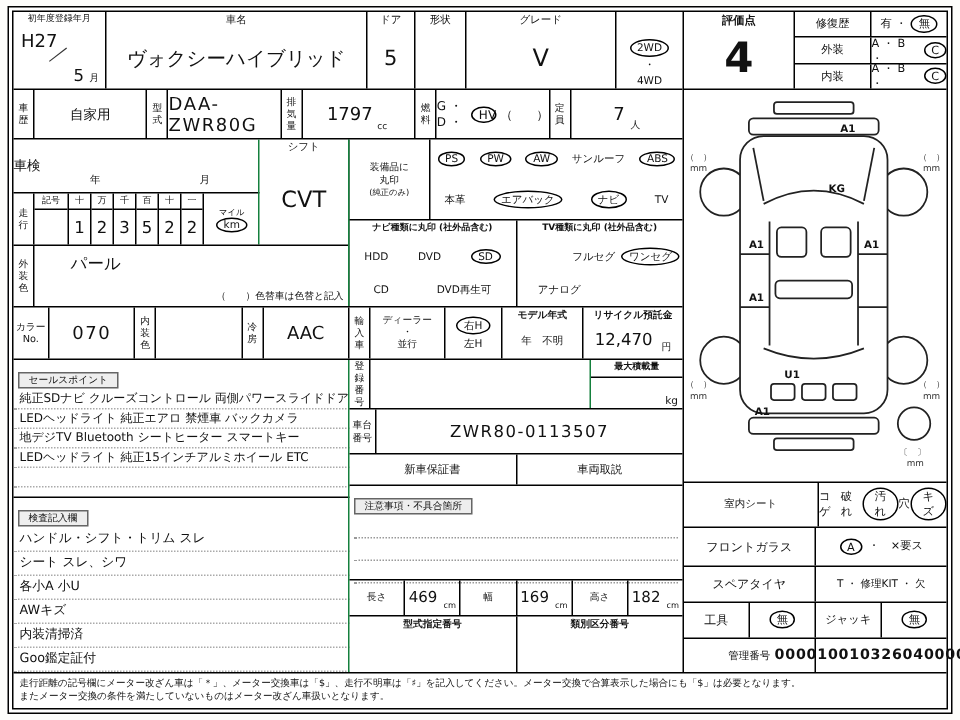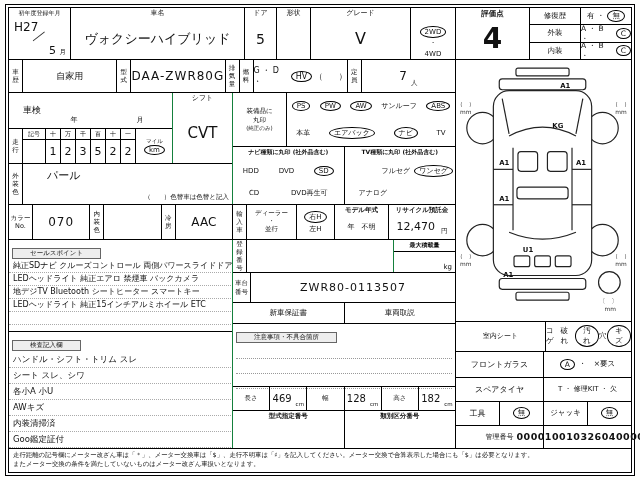--- a/index.html
+++ b/index.html
@@ -8,21 +8,21 @@
   .content{flex:1;display:flex;min-height:0;}
   .leftblk{width:447px;border-right:1px solid #000;display:flex;flex-direction:column;}
   .rightblk{flex:1;display:flex;flex-direction:column;min-width:0;}
   .fr{display:flex;} .fc{display:flex;flex-direction:column;}
   .ac{align-items:center;} .jc{justify-content:center;} .f1{flex:1;min-width:0;min-height:0;}
   .br{border-right:1px solid #000;} .bb{border-bottom:1px solid #000;} .bt{border-top:1px solid #000;} .bl{border-left:1px solid #15803d;}
   .lbl{font-size:7px;text-align:center;line-height:1.35;padding-top:1px;}
   .val{flex:1;display:flex;align-items:center;justify-content:center;}
   .wl{width:14px;font-size:6.5px;line-height:1.25;word-break:break-all;display:flex;align-items:center;justify-content:center;text-align:center;padding:0 1px;}
   .circ{display:inline-block;border:1.3px solid #000;border-radius:50%;padding:0 4px;min-width:12px;text-align:center;}
-  .tag{display:inline-block;border:1px solid #666;background:#eee;font-size:6.5px;padding:0 17px;margin:2px 0 1px 3px;}
+  .tag{display:inline-block;border:1px solid #666;background:#eee;font-size:6.5px;padding:0 6px;margin:2px 0 1px 3px;}
   .dotline{border-bottom:1px dotted #999;}
   .salesline{font-size:8px;line-height:12.5px;height:13px;padding-left:4px;white-space:nowrap;overflow:hidden;border-bottom:1px dotted #aaa;}
   .noteline{font-size:8.5px;line-height:15.5px;height:16px;padding-left:4px;white-space:nowrap;overflow:hidden;border-bottom:1px dotted #aaa;}
   .footer{border-top:1px solid #000;font-size:6.4px;line-height:1.5;padding:2px 4px;}
   svg text{font-family:"DejaVu Sans",sans-serif;}
 </style>
 </head>
 <body>
 
 <div class="frame">
@@ -62,39 +62,43 @@
           <span>4WD</span>
         </div>
       </div>
 
       <div class="fr bb" style="height:33px;">
         <div class="wl br">車歴</div>
         <div class="val br" style="width:46px;font-size:9px;">自家用</div>
         <div class="wl br">型式</div>
         <div class="val br f1" style="font-size:12px;letter-spacing:1px;">DAA-ZWR80G</div>
         <div class="wl br">排気量</div>
+        <div class="val br" style="width:64px;">
+          <span style="font-size:12px;">1797</span>
+          <span style="font-size:6px;align-self:flex-end;margin:0 2px 4px 3px;">cc</span>
+        </div>
         <div class="wl br">燃料</div>
         <div class="val br f1" style="font-size:8px;gap:3px;">
           <span>G ・ D ・</span>
           <span class="circ">HV</span>
           <span>（　　）</span>
         </div>
         <div class="wl br">定員</div>
         <div class="val" style="width:38px;">
           <span style="font-size:12px;">7</span>
           <span style="font-size:6.5px;align-self:flex-end;margin:0 0 4px 4px;">人</span>
         </div>
       </div>
 
       <div class="fr bb" style="height:112px;">
         <div class="fc br" style="width:224px;">
           <div class="fr" style="height:70px;">
             <div class="fc f1">
               <div class="fr bb ac" style="height:36px;">
-                <span style="font-size:9px;margin-left:14px;">車検</span>
+                <span style="font-size:9px;">車検</span>
                 <div class="fr f1" style="justify-content:space-around;align-items:flex-end;height:100%;padding-bottom:3px;font-size:7px;">
                   <span>年</span>
                   <span>月</span>
                 </div>
               </div>
               <div class="fr f1">
                 <div class="wl br">走行</div>
                 <div class="fc br" style="width:23px;">
                   <div class="lbl bb" style="font-size:6px;height:11px;">記号</div>
                   <div class="val"></div>
@@ -278,21 +282,21 @@
             </div>
           </div>
           <div class="fr bt bb" style="height:25px;">
             <div class="val br" style="width:22px;font-size:6.5px;">長さ</div>
             <div class="val br f1">
               <span style="font-size:10px;">469</span>
               <span style="font-size:5.5px;align-self:flex-end;margin:0 0 3px 4px;">cm</span>
             </div>
             <div class="val br" style="width:18px;font-size:6.5px;">幅</div>
             <div class="val br f1">
-              <span style="font-size:10px;">128</span>
+              <span style="font-size:10px;">169</span>
               <span style="font-size:5.5px;align-self:flex-end;margin:0 0 3px 4px;">cm</span>
             </div>
             <div class="val br" style="width:22px;font-size:6.5px;">高さ</div>
             <div class="val f1">
               <span style="font-size:10px;">182</span>
               <span style="font-size:5.5px;align-self:flex-end;margin:0 0 3px 4px;">cm</span>
             </div>
           </div>
           <div class="fr f1">
             <div class="fc br f1">

